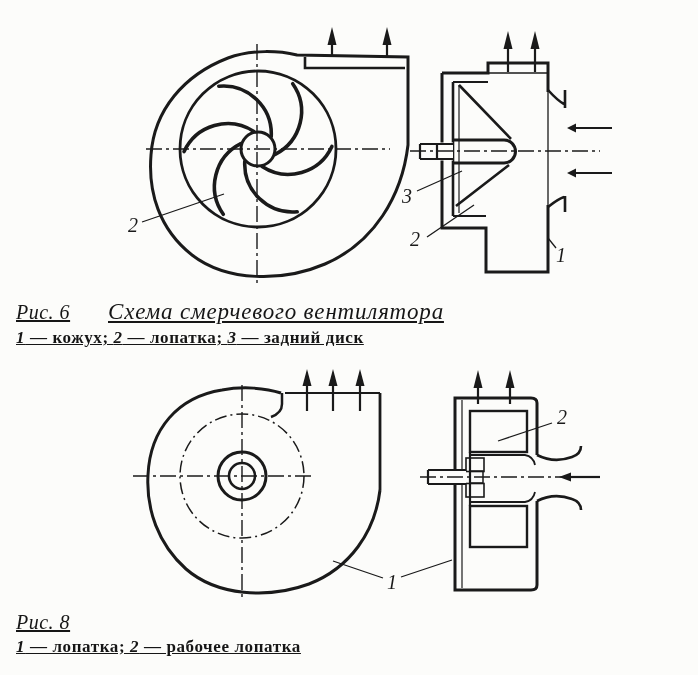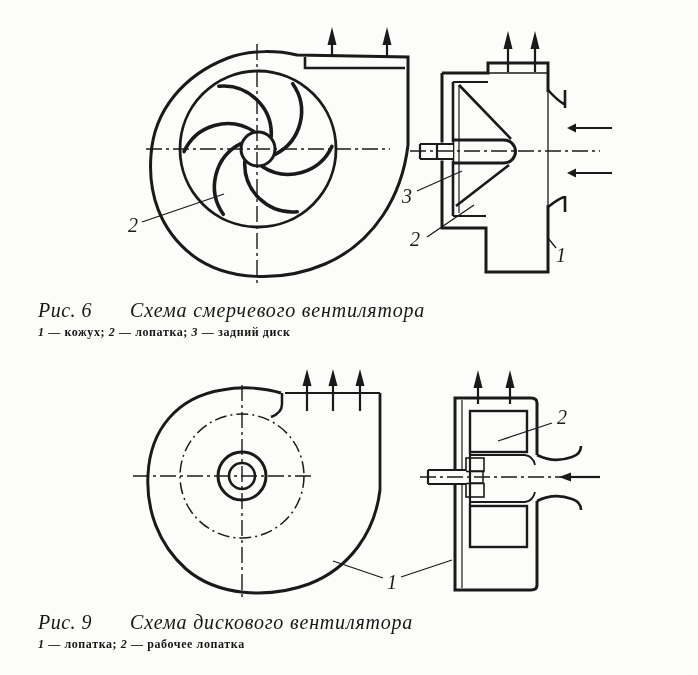--- a/index.html
+++ b/index.html
@@ -6,28 +6,28 @@
   .page{
     position:relative;
     width:698px;height:675px;
     background:#fcfcfa;
     overflow:hidden;
     font-family:"Liberation Serif", serif;
     color:#161616;
   }
   svg{position:absolute;left:0;top:0;}
   .ink{stroke:#1a1a1a;fill:none;}
-  .caption{position:absolute;left:38px;}
+  .caption{position:absolute;left:16px;text-decoration:underline;}
   .caption-title{display:flex;align-items:baseline;}
   .fig-label{
     font-style:italic;font-size:20px;width:92px;flex:0 0 92px;
     letter-spacing:.5px;
   }
-  .fig-title{font-style:italic;font-size:20px;letter-spacing:.8px;}
-  .legend{font-size:12px;font-weight:bold;letter-spacing:.6px;margin-top:3px;}
+  .fig-title{font-style:italic;font-size:23px;letter-spacing:.8px;}
+  .legend{font-size:17px;font-weight:bold;letter-spacing:.6px;margin-top:3px;}
   .legend .num{font-style:italic;}
   .callout{
     font-family:"Liberation Serif",serif;font-style:italic;
     font-size:20px;fill:#1a1a1a;
   }
 </style>
 </head>
 <body>
 
 <div class="page">
@@ -150,21 +150,20 @@
     <span class="fig-label">Рис. 6</span>
     <span class="fig-title">Схема смерчевого вентилятора</span>
   </div>
   <div class="legend">
     <span class="num">1</span><span class="txt"> — кожух;  </span><span class="num">2</span><span class="txt"> — лопатка;  </span><span class="num">3</span><span class="txt"> — задний диск</span>
   </div>
 </div>
 
 <div class="caption" style="top:611px;">
   <div class="caption-title">
-    <span class="fig-label">Рис. 9</span>
-    <span class="fig-title">Схема дискового вентилятора</span>
+    <span class="fig-label">Рис. 8</span>
   </div>
   <div class="legend">
     <span class="num">1</span><span class="txt"> — лопатка;  </span><span class="num">2</span><span class="txt"> — рабочее лопатка</span>
   </div>
 </div>
 
 </div>
 
 </body></html>

